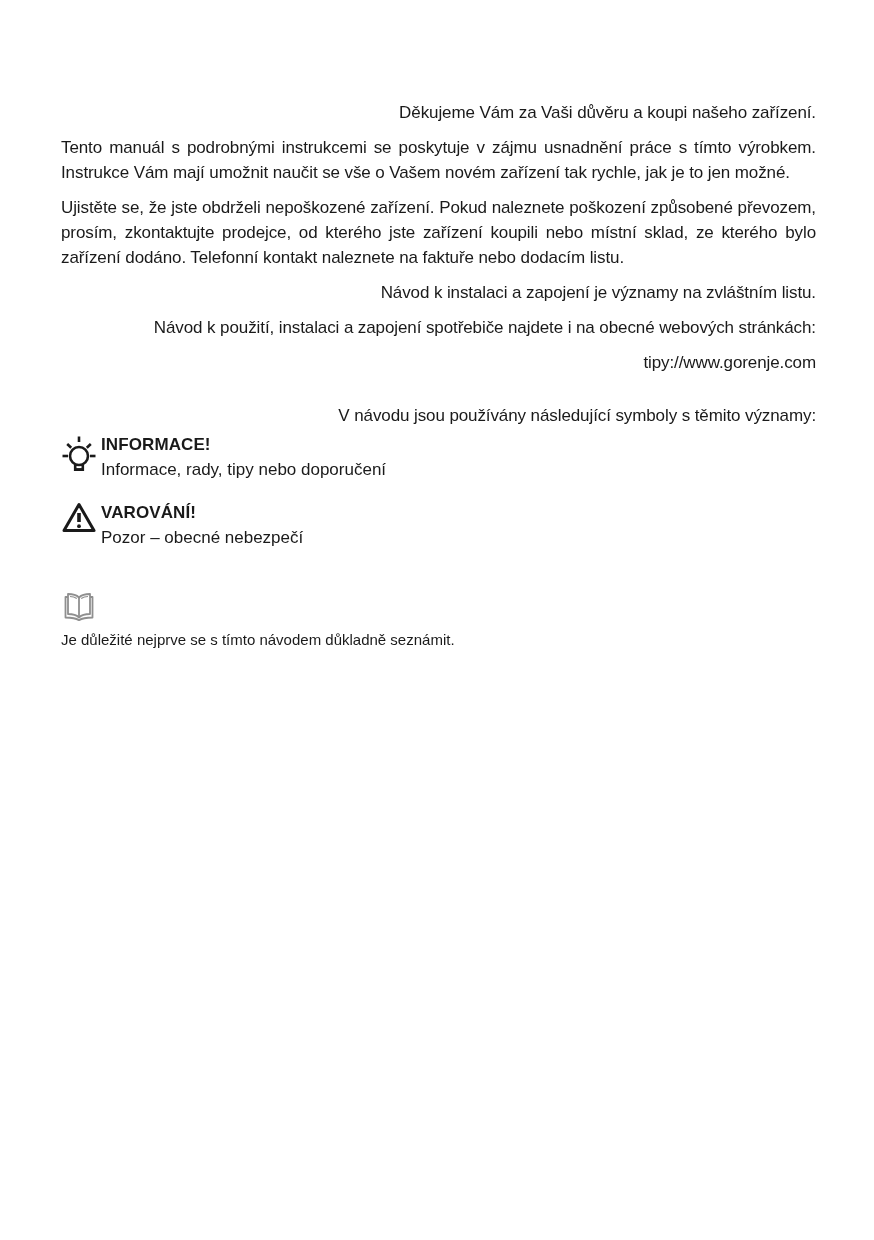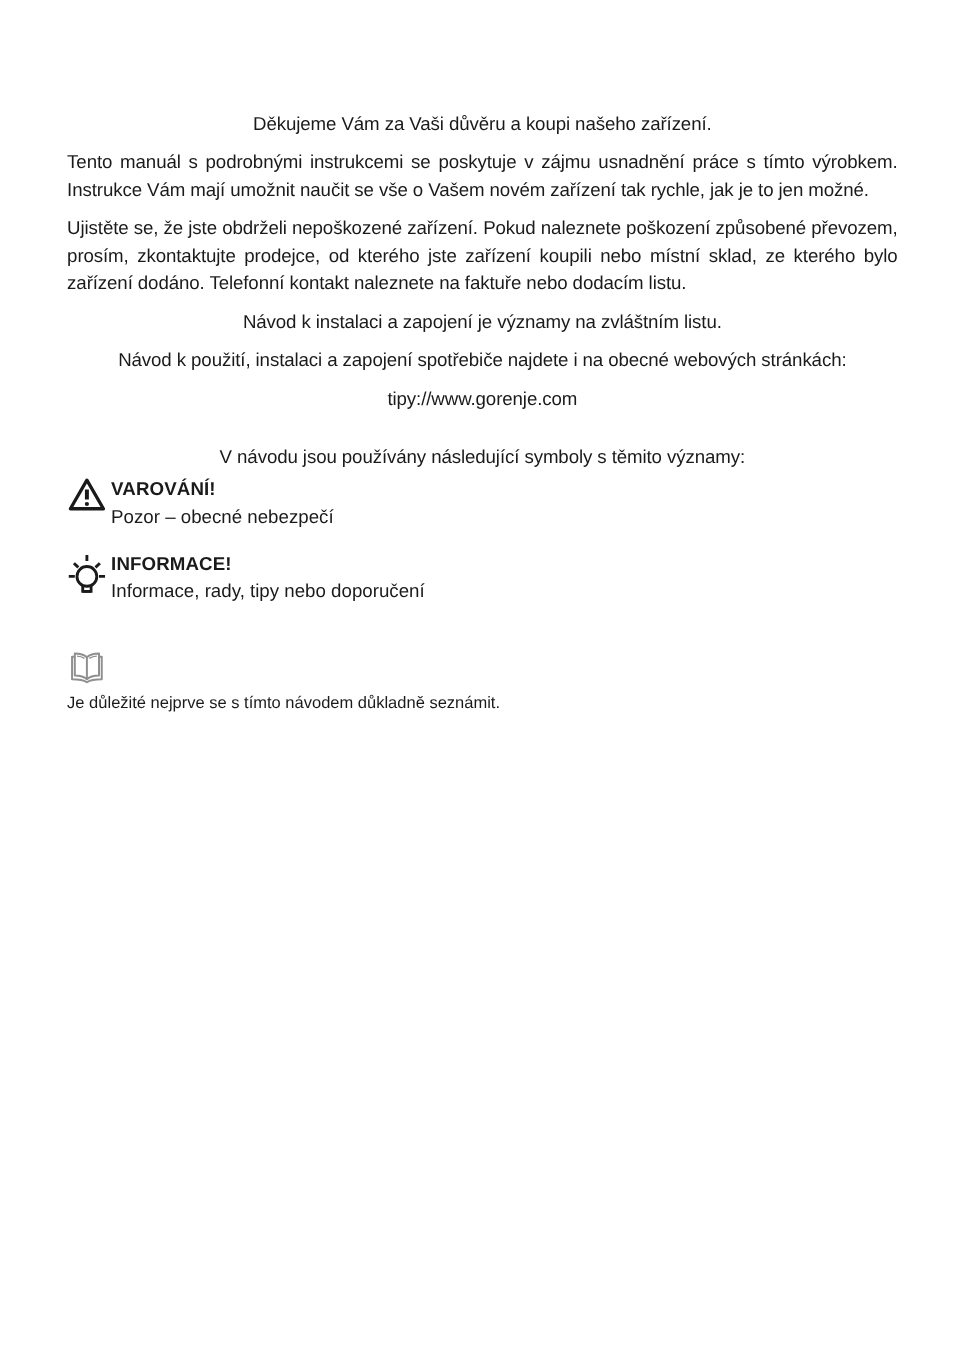--- a/index.html
+++ b/index.html
@@ -22,21 +22,21 @@
     width: 755px;
   }
   .para {
     font-size: 17px;
     line-height: 25px;
     letter-spacing: -0.1px;
     text-align: justify;
     margin: 0 0 10px 0;
   }
   .para.single {
-    text-align: center;
+    text-align: right;
   }
   .para.url {
     margin-bottom: 28px;
   }
   .para.symbols-intro {
     margin-bottom: 4px;
   }
   .symbol-row {
     display: flex;
     align-items: flex-start;
@@ -85,48 +85,48 @@
   <p class="para single">Návod k instalaci a zapojení je významy na zvláštním listu.</p>
 
   <p class="para single">Návod k použití, instalaci a zapojení spotřebiče najdete i na obecné webových stránkách:</p>
 
   <p class="para single url">tipy://www.gorenje.com</p>
 
   <p class="para single symbols-intro">V návodu jsou používány následující symboly s těmito významy:</p>
 
   <div class="symbol-row">
     <span class="symbol-icon">
-      <svg width="36" height="33" viewBox="0 0 36 33" fill="none" stroke="#1a1a1a" stroke-width="3" stroke-linejoin="round">
-        <path d="M18 3.5 L33 29.5 H3 Z"></path>
-        <line x1="18" y1="12" x2="18" y2="21" stroke-width="3.6"></line>
-        <circle cx="18" cy="25.2" r="1.9" fill="#1a1a1a" stroke="none"></circle>
-      </svg>
-    </span>
-    <div class="symbol-text">
-      <div class="symbol-title">VAROVÁNÍ!</div>
-      <div class="symbol-desc">Pozor – obecné nebezpečí</div>
-    </div>
-  </div>
-
-  <div class="symbol-row">
-    <span class="symbol-icon">
       <svg width="36" height="48" viewBox="0 0 36 48" fill="none" stroke="#1a1a1a" stroke-width="2.6" stroke-linecap="butt">
         <circle cx="18" cy="23" r="9"></circle>
         <path d="M14.2 31 v5.6 h7.6 v-5.6"></path>
         <line x1="14.2" y1="36.6" x2="21.8" y2="36.6"></line>
         <line x1="18" y1="3.5" x2="18" y2="9"></line>
         <line x1="1.5" y1="23" x2="7" y2="23"></line>
         <line x1="29" y1="23" x2="34.5" y2="23"></line>
         <line x1="6.2" y1="11" x2="10.2" y2="14.8"></line>
         <line x1="29.8" y1="11" x2="25.8" y2="14.8"></line>
       </svg>
     </span>
     <div class="symbol-text">
       <div class="symbol-title">INFORMACE!</div>
       <div class="symbol-desc">Informace, rady, tipy nebo doporučení</div>
+    </div>
+  </div>
+
+  <div class="symbol-row">
+    <span class="symbol-icon">
+      <svg width="36" height="33" viewBox="0 0 36 33" fill="none" stroke="#1a1a1a" stroke-width="3" stroke-linejoin="round">
+        <path d="M18 3.5 L33 29.5 H3 Z"></path>
+        <line x1="18" y1="12" x2="18" y2="21" stroke-width="3.6"></line>
+        <circle cx="18" cy="25.2" r="1.9" fill="#1a1a1a" stroke="none"></circle>
+      </svg>
+    </span>
+    <div class="symbol-text">
+      <div class="symbol-title">VAROVÁNÍ!</div>
+      <div class="symbol-desc">Pozor – obecné nebezpečí</div>
     </div>
   </div>
 
   <div class="book-block">
     <div class="book-icon-wrap">
       <svg width="36" height="33" viewBox="0 0 36 33" fill="none" stroke="#8f8f8f" stroke-width="1.8" stroke-linejoin="round">
         <path d="M18 7.5 C15.5 5 11.5 4 7 4 V24 C11.5 24 15.5 25 18 27.5 C20.5 25 24.5 24 29 24 V4 C24.5 4 20.5 5 18 7.5 Z"></path>
         <path d="M18 7.5 V27.5"></path>
         <path d="M7 7 H4.5 V27.5 C10 27.5 15 28.2 18 30.2 C21 28.2 26 27.5 31.5 27.5 V7 H29"></path>
         <path d="M15.8 8.5 C13.8 7.2 11.2 6.6 9 6.5" stroke-width="1.2"></path>

